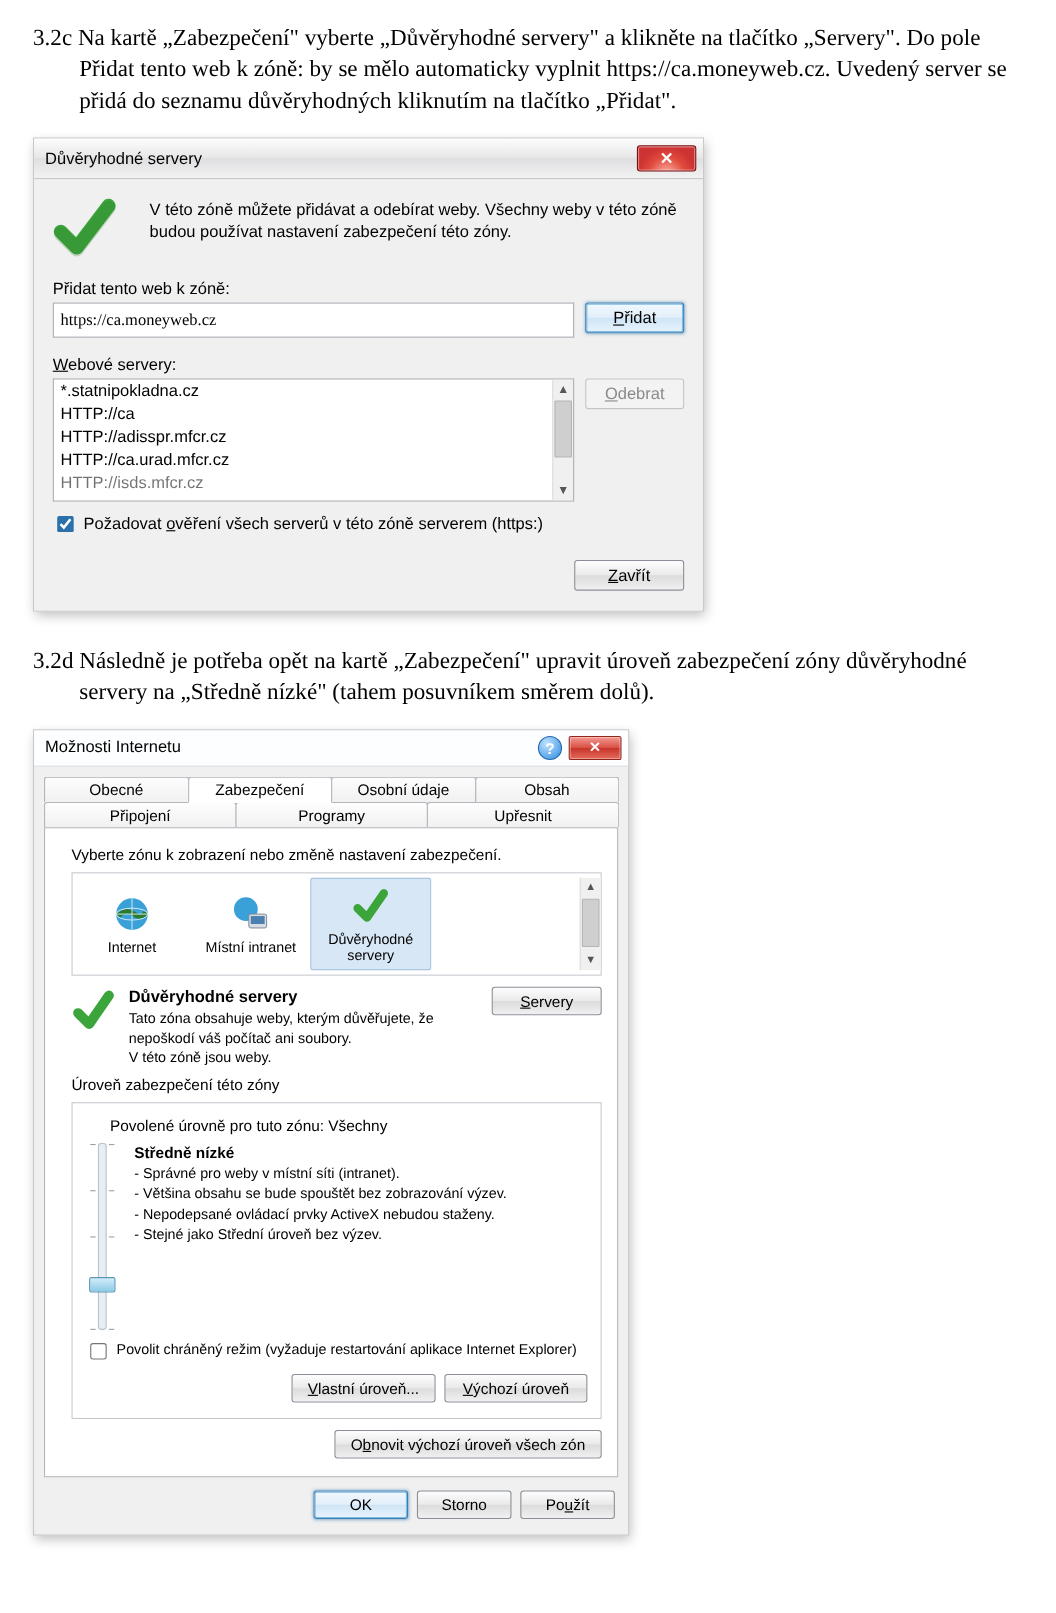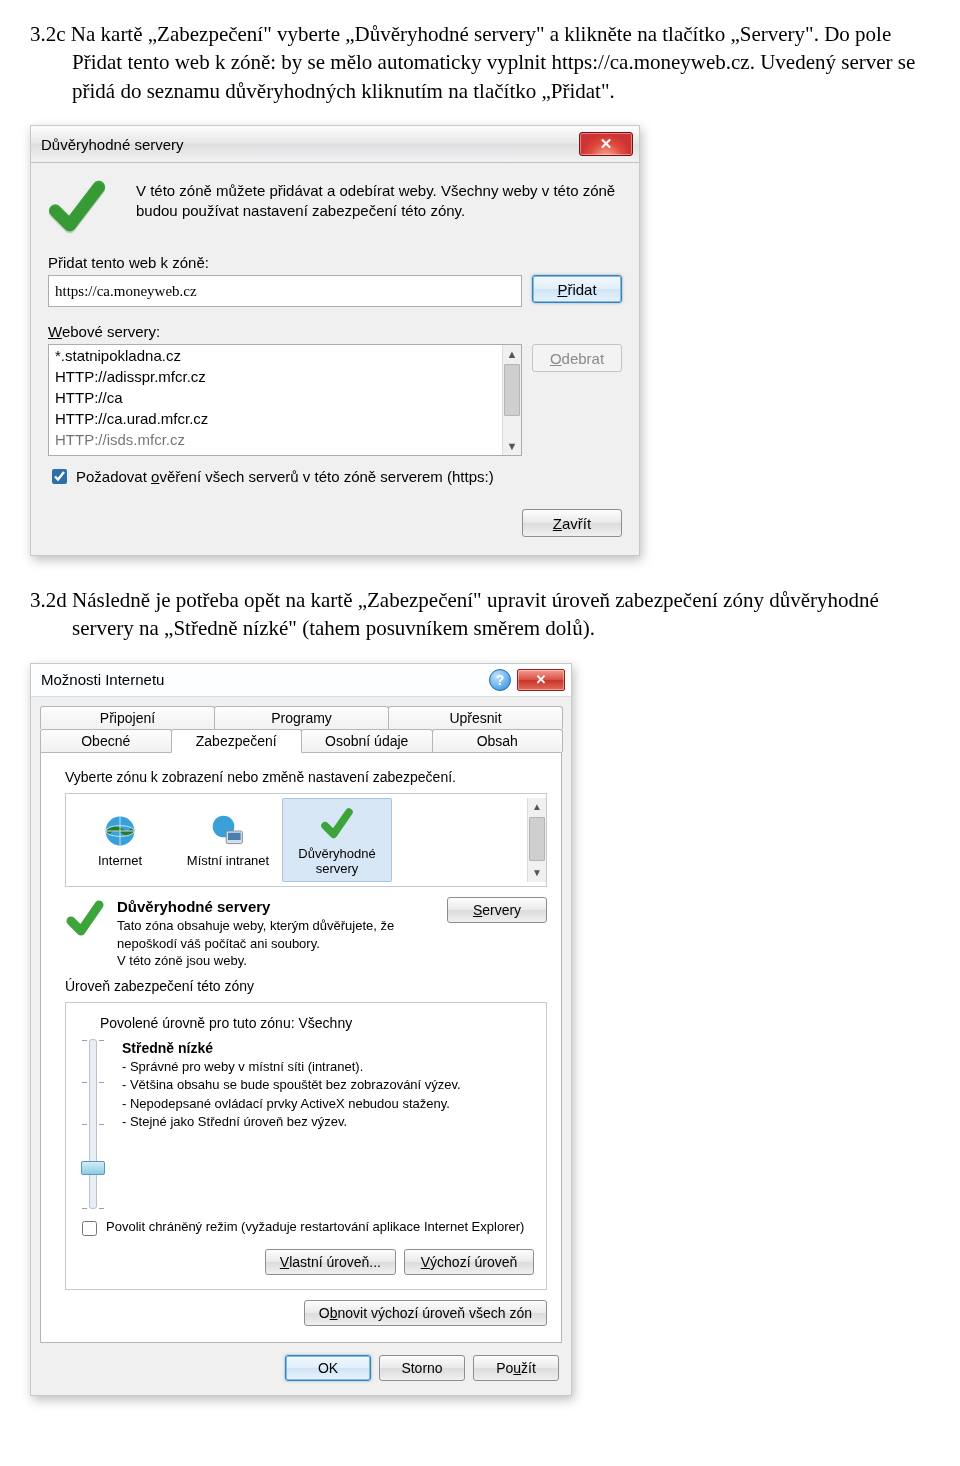--- a/index.html
+++ b/index.html
@@ -245,22 +245,22 @@
       <input class="text-input" style="flex: 1 1 0%;" value="https://ca.moneyweb.cz">
       <button class="win-btn focused"><span class="u">P</span>řidat</button>
     </div>
 
     <label class="inline">
       <span class="u">W</span>ebové servery:
     </label>
     <div class="row-flex">
       <div class="listbox" style="flex:1">
         <div class="item">*.statnipokladna.cz</div>
+        <div class="item">HTTP://ca</div>
         <div class="item">HTTP://adisspr.mfcr.cz</div>
-        <div class="item">HTTP://ca</div>
         <div class="item">HTTP://ca.urad.mfcr.cz</div>
         <div class="item cut">HTTP://isds.mfcr.cz</div>
         <div class="scrollbar">
           <div class="sb-btn">▲</div>
           <div class="sb-thumb"></div>
           <div class="sb-track"></div>
           <div class="sb-btn">▼</div>
         </div>
       </div>
       <button class="win-btn disabled"><span class="u">O</span>debrat</button>
@@ -284,29 +284,29 @@
 <div class="dialog dialog2">
   <div class="titlebar-b">
     <span class="title" style="font-size:15px">Možnosti Internetu</span>
     <span class="spacer" style="flex:1"></span>
     <span class="help-icon">?</span>
     <span style="width:6px"></span>
     <span class="close-b">✕</span>
   </div>
   <div class="tabs-wrap">
     <div class="tabs-row">
-      <div class="tab">Připojení</div>
-      <div class="tab">Programy</div>
-      <div class="tab">Upřesnit</div>
-    </div>
-    <div class="tabs-row">
       <div class="tab">Obecné</div>
       <div class="tab selected">Zabezpečení</div>
       <div class="tab">Osobní údaje</div>
       <div class="tab">Obsah</div>
+    </div>
+    <div class="tabs-row">
+      <div class="tab">Připojení</div>
+      <div class="tab">Programy</div>
+      <div class="tab">Upřesnit</div>
     </div>
     <div class="tab-panel">
       <div class="section-label">Vyberte zónu k zobrazení nebo změně nastavení zabezpečení.</div>
 
       <div class="zone-strip">
         <div class="zone-item">
           <div class="icon-box">
             <svg viewBox="0 0 40 40" width="36" height="36">
                 <circle cx="20" cy="20" r="16" fill="#3aa0d8"></circle>
                 <path d="M6 22 Q14 14 22 20 Q30 26 34 18" stroke="#2b7a2b" stroke-width="5" fill="none"></path>

